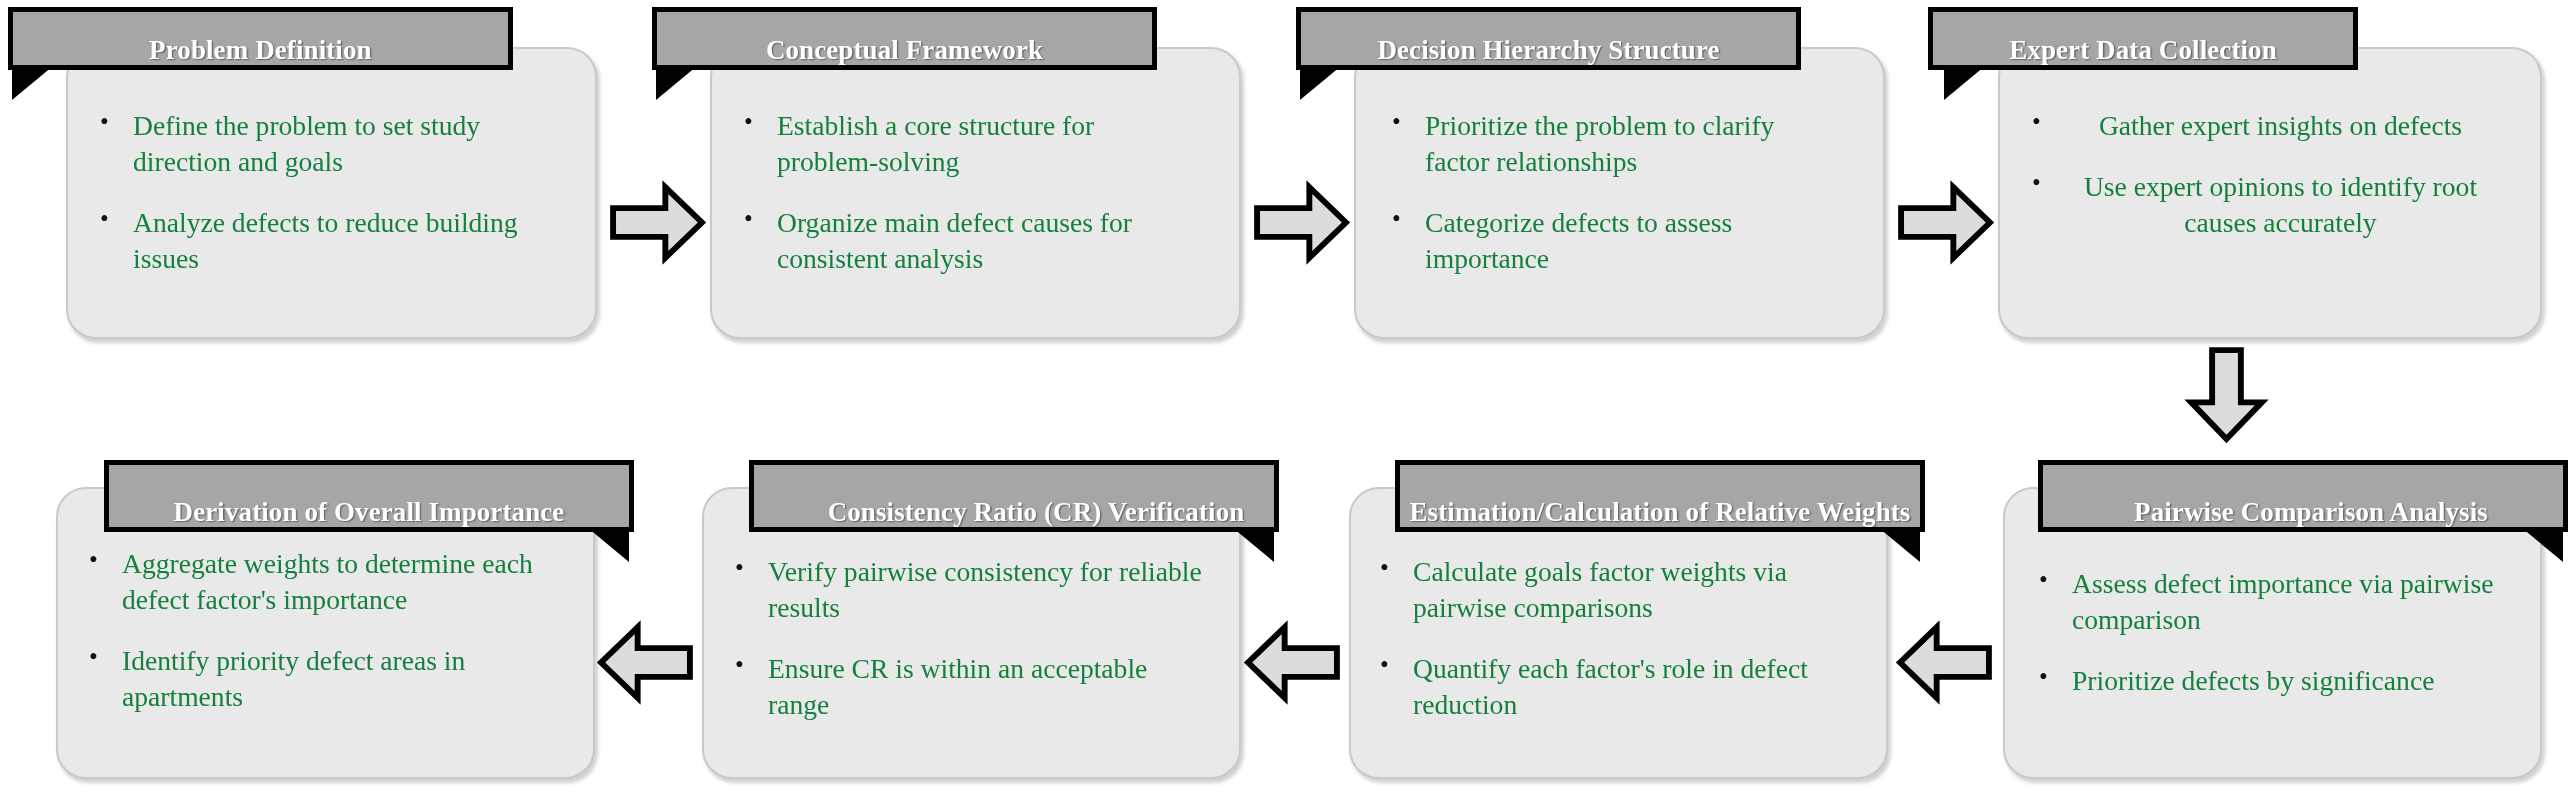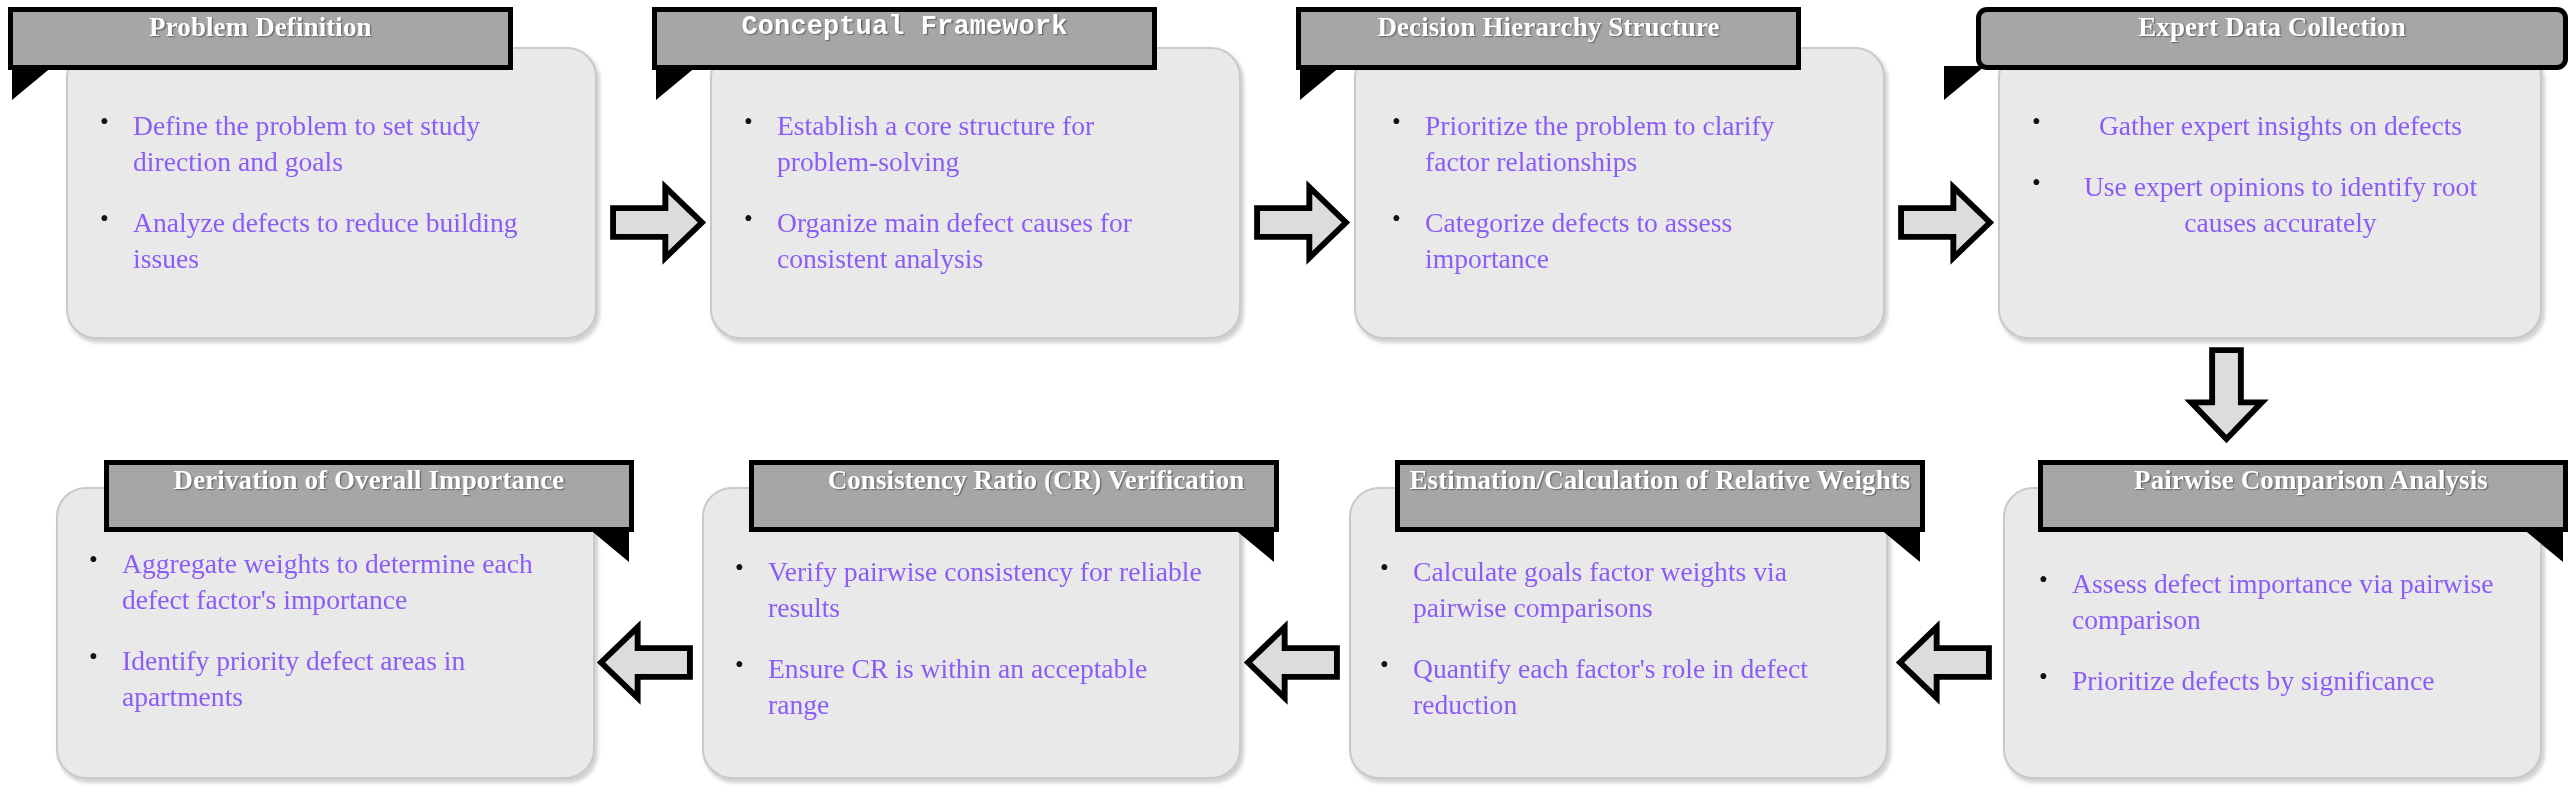--- a/index.html
+++ b/index.html
@@ -17,21 +17,21 @@
     border:2px solid #c9c9c9;
     border-radius:30px;
     box-shadow:2.6px 3.3px 3.9px rgba(0,0,0,0.18);
     box-sizing:border-box;
   }
   .card-header{
     position:absolute;
     background:#a6a6a6;
     border:5.9px solid #000000;
     box-sizing:border-box;
-    display:flex;align-items:flex-start;justify-content:center;
+    display:flex;align-items:flex-end;justify-content:center;
     text-align:center;
     z-index:4;
   }
   .card-header .title{
     color:#ffffff;
     font-weight:bold;
     font-size:27px;
     line-height:1.12;
     letter-spacing:0.1px;
     text-shadow:1.3px 1.3px 1.3px rgba(0,0,0,0.40);
@@ -52,21 +52,21 @@
   .bullets{
     position:absolute;
     z-index:5;
     list-style:none;
     margin:0;padding:0;
   }
   .bullets li{
     position:relative;
     font-size:27.6px;
     line-height:1.30;
-    color:#8b5cf6;
+    color:#15803d;
     margin:0 0 25px 0;
     padding-left:41px;
   }
   .bullets li:last-child{margin-bottom:0;}
   .bullets li::before{
     content:"\2022";
     position:absolute;
     left:7.9px;top:-2px;
     font-size:25px;
     color:#111111;
@@ -101,21 +101,21 @@
 
   <div class="arrow" style="left:609px;top:182px;width:97px;height:81px;">
     <svg viewBox="0 0 148 124" width="97" height="81">
       <polygon points="6,40 86,40 86,8 142,62 86,116 86,84 6,84"></polygon>
     </svg>
   </div>
 
   <div class="card">
     <div class="card-body" style="left:710px;top:47px;width:531px;height:292px;"></div>
     <div class="tail tail-left" style="left:656px;top:66px;"></div>
-    <div class="card-header" style="left:652px;top:7.2px;width:505px;height:63px;font-family:Liberation Mono, monospace;">
+    <div class="card-header" style="left:652px;top:7.2px;width:505px;height:63px;">
       <span class="title">Conceptual Framework</span>
     </div>
     <ul class="bullets" style="left:736px;top:108px;width:453px;">
       <li>Establish a core structure for problem-solving</li>
       <li>Organize main defect causes for consistent analysis</li>
     </ul>
   </div>
 
   <div class="arrow" style="left:1253px;top:182px;width:97px;height:81px;">
     <svg viewBox="0 0 148 124" width="97" height="81">
@@ -137,21 +137,21 @@
 
   <div class="arrow" style="left:1897px;top:182px;width:97px;height:81px;">
     <svg viewBox="0 0 148 124" width="97" height="81">
       <polygon points="6,40 86,40 86,8 142,62 86,116 86,84 6,84"></polygon>
     </svg>
   </div>
 
   <div class="card">
     <div class="card-body" style="left:1998px;top:47px;width:544px;height:292px;"></div>
     <div class="tail tail-left" style="left:1944px;top:66px;"></div>
-    <div class="card-header" style="left:1976px;top:7.2px;width:592px;height:63px;border-radius:11px;">
+    <div class="card-header" style="left:1928px;top:7.2px;width:430px;height:63px;">
       <span class="title">Expert Data Collection</span>
     </div>
     <ul class="bullets" style="left:2024px;top:108px;width:472px;text-align:center;">
       <li>Gather expert insights on defects</li>
       <li>Use expert opinions to identify root causes accurately</li>
     </ul>
   </div>
 
   <div class="arrow" style="left:2186px;top:346px;width:81px;height:97px;">
     <svg viewBox="0 0 124 148" width="81" height="97">

